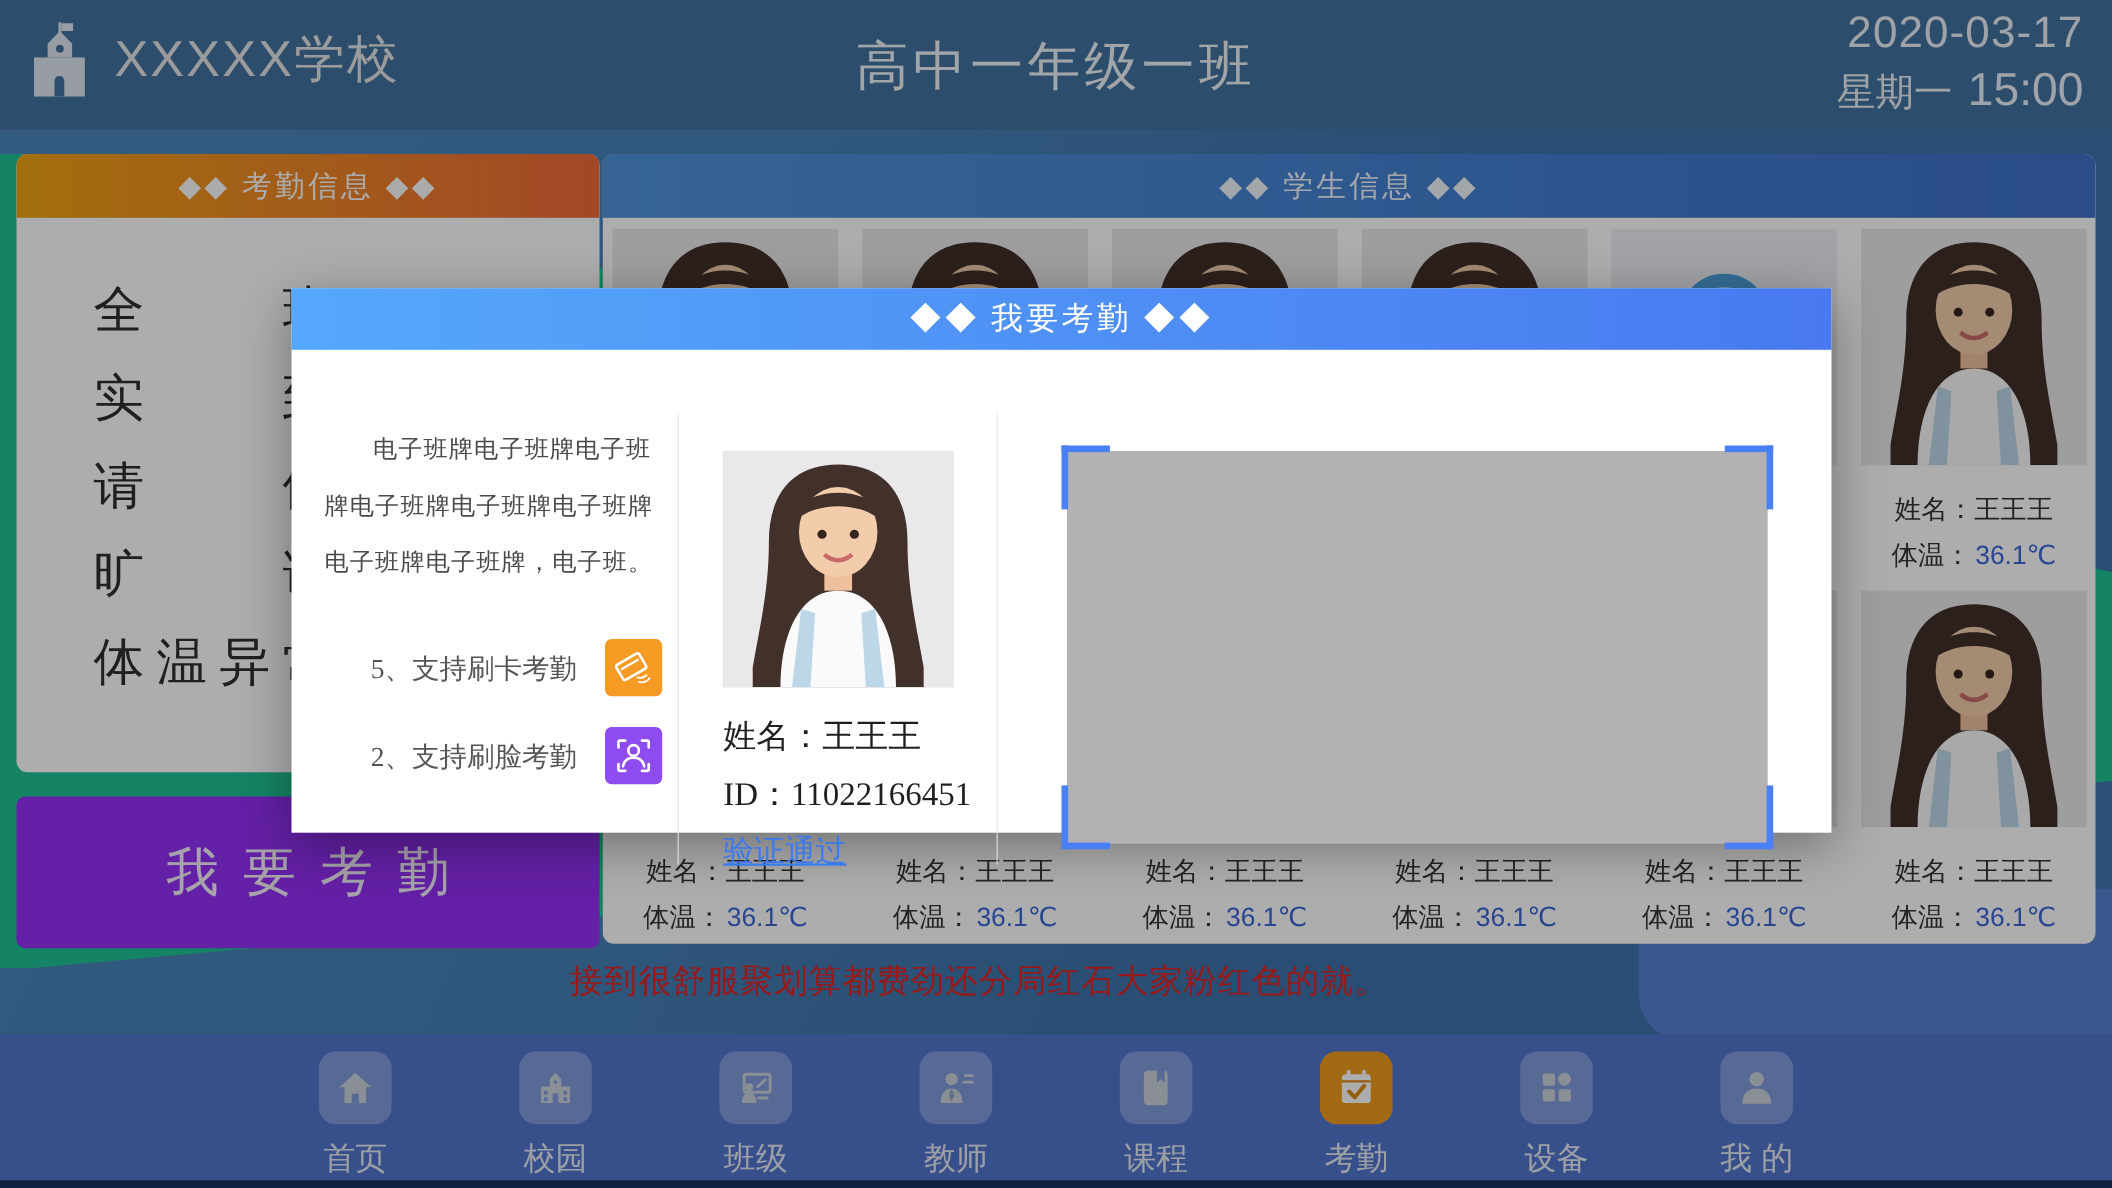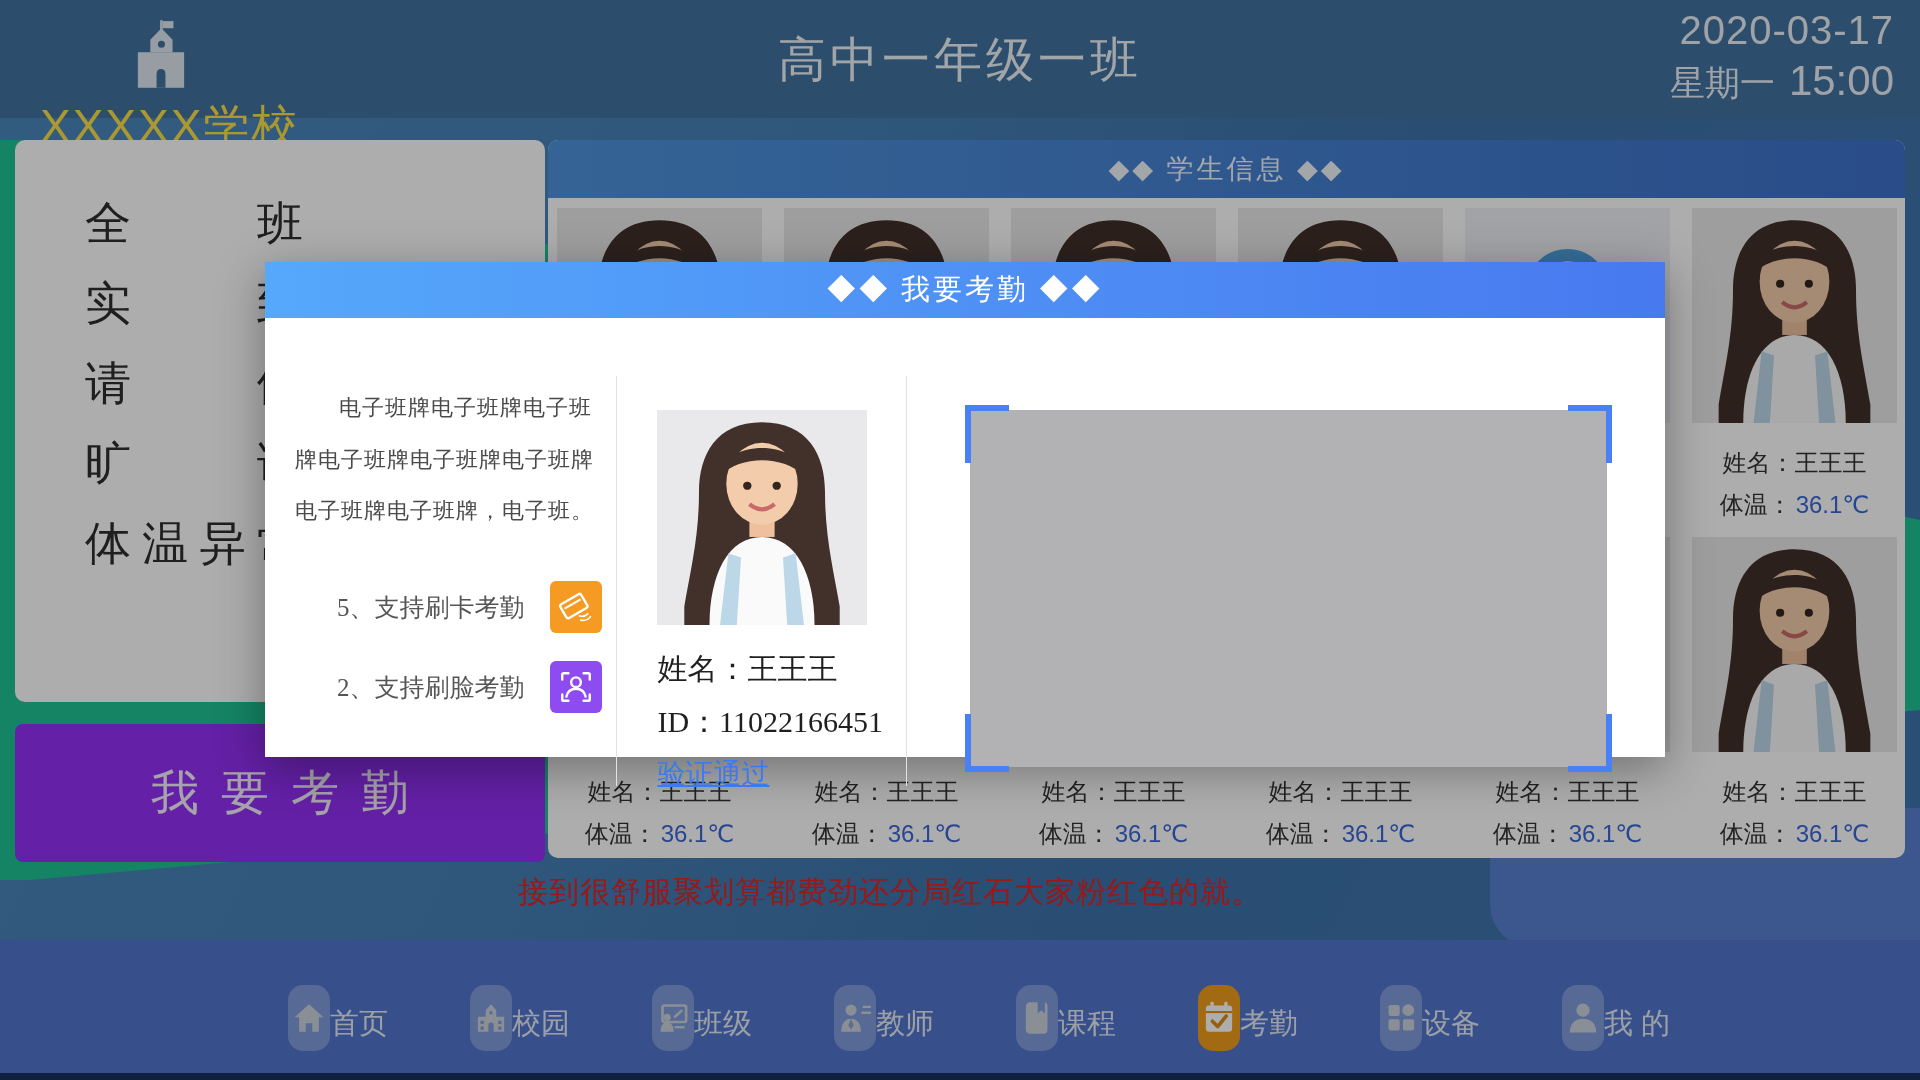--- a/index.html
+++ b/index.html
@@ -7,21 +7,21 @@
          font-family:"Liberation Sans","DejaVu Sans",sans-serif;
          background:linear-gradient(115deg,#4c88be 0%,#4680b6 38%,#3d72aa 62%,#3f76ad 100%);}
   
   .bg-teal{position:absolute;left:0;top:0;width:1920px;height:1080px;background:#1fc394;
            clip-path:polygon(0 140px,30px 140px,1920px 520px,1920px 710px,30px 880px,0 880px);}
   .bg-slash{position:absolute;left:0;top:0;width:1920px;height:118px;background:rgba(255,255,255,0.10);
             clip-path:polygon(1120px 0,1310px 0,1180px 118px,990px 118px);}
   .bg-corner{position:absolute;right:0;top:808px;width:430px;height:140px;background:#5e84d6;border-radius:44px 0 0 44px;opacity:.85;}
   
   .topbar{position:absolute;left:0;top:0;width:1920px;height:118px;background:#41749f;}
-  .brand{position:absolute;left:22px;top:12px;display:flex;align-items:center;color:#fde047;flex-direction:column;}
+  .brand{position:absolute;left:22px;top:12px;display:flex;align-items:center;color:#e5e5e5;}
   .brand .logo{width:64px;height:84px;color:#dfe7ef;}
   .brand .sname{font-size:46px;margin-left:18px;letter-spacing:2px;}
   .class-title{position:absolute;left:0;right:0;top:28px;text-align:center;font-size:48px;color:#eef3f8;letter-spacing:4px;}
   .datetime{position:absolute;right:26px;top:8px;text-align:right;color:#eaf0f6;}
   .dt-date{font-size:40px;letter-spacing:1px;}
   .dt-sub{display:flex;justify-content:flex-end;align-items:baseline;gap:14px;margin-top:4px;}
   .dt-week{font-size:35px;}
   .dt-time{font-size:42px;}
   
   .att-panel{position:absolute;left:15px;top:140px;width:530px;height:562px;background:#ffffff;border-radius:10px;overflow:hidden;}
@@ -44,21 +44,21 @@
   .photo svg{display:block;width:100%;height:100%;}
   .photo.ph{background:#eef1f5;}
   .c-name{margin-top:24px;text-align:center;font-size:24px;color:#333;}
   .c-temp{margin-top:10px;text-align:center;font-size:24px;color:#333;}
   .c-temp .t-value{color:#3b66d8;margin-left:4px;}
   
   .marquee{position:absolute;left:0;right:140px;top:872px;text-align:center;font-size:30px;color:#e02522;letter-spacing:1px;}
   
   .navbar{position:absolute;left:0;top:940px;width:1920px;height:140px;background:#5276cf;
           display:flex;justify-content:center;gap:112px;padding-top:16px;box-sizing:border-box;}
-  .nav-item{display:flex;flex-direction:row;align-items:center;width:70px;cursor:pointer;}
+  .nav-item{display:flex;flex-direction:column;align-items:center;width:70px;cursor:pointer;}
   .nav-ico{width:66px;height:66px;border-radius:15px;background:rgba(255,255,255,0.27);
            display:flex;align-items:center;justify-content:center;color:#ccd3de;}
   .nav-ico svg{width:42px;height:42px;}
   .nav-item.active .nav-ico{background:#ef9c1d;}
   .nav-label{margin-top:12px;font-size:29px;color:#e6ebf2;white-space:nowrap;}
   .nav-strip{position:absolute;left:0;bottom:0;width:1920px;height:7px;background:#16335e;}
   
   .overlay{position:absolute;inset:0;background:rgba(0,0,0,0.32);z-index:5;}
   
   .modal{position:absolute;left:265px;top:262px;width:1400px;height:495px;background:#ffffff;z-index:10;
@@ -135,20 +135,21 @@
     <div class="datetime">
       <div class="dt-date">2020-03-17</div>
       <div class="dt-sub">
         <span class="dt-week">星期一</span>
         <span class="dt-time">15:00</span>
       </div>
     </div>
   </header>
 
   <section class="att-panel">
+    <div class="att-head">◆◆ 考勤信息 ◆◆</div>
     <div class="att-rows">
         <div class="att-row">
           <span>全</span>
           <span>班</span>
         </div>
         <div class="att-row">
           <span>实</span>
           <span>到</span>
         </div>
         <div class="att-row">

